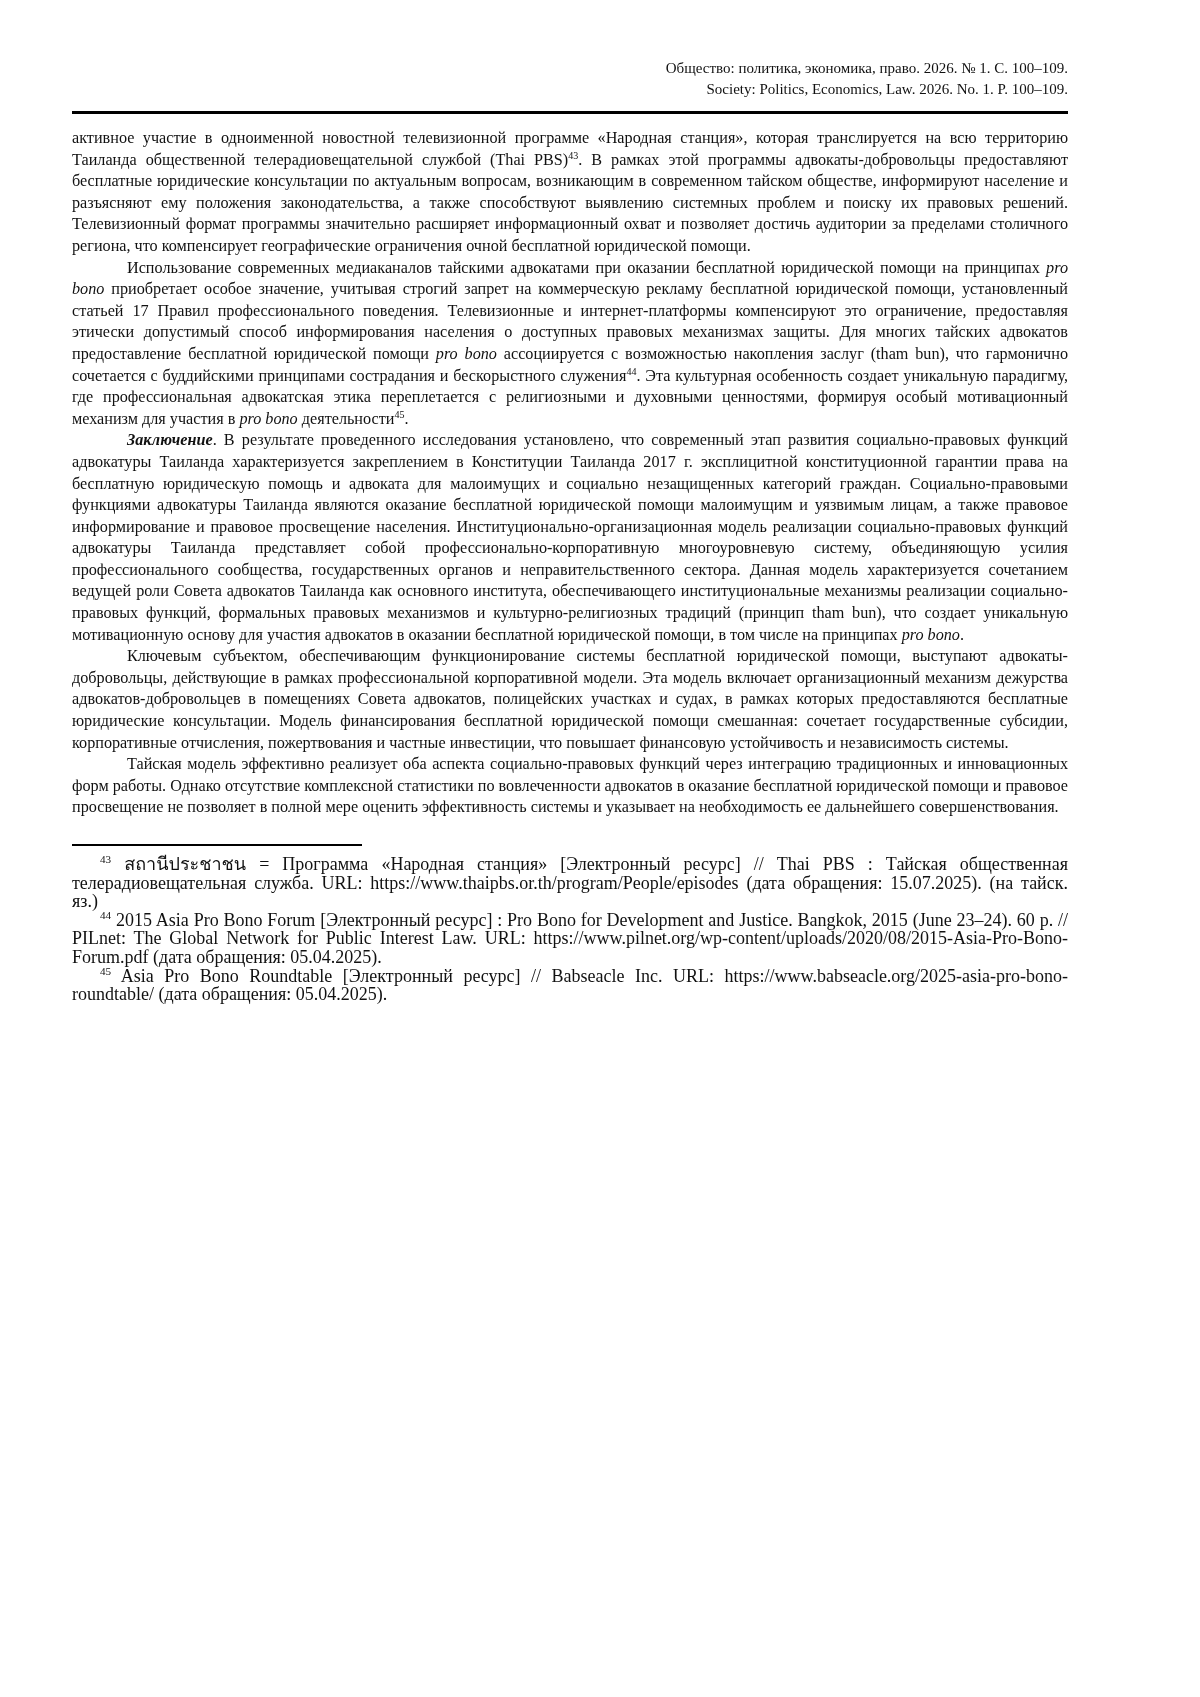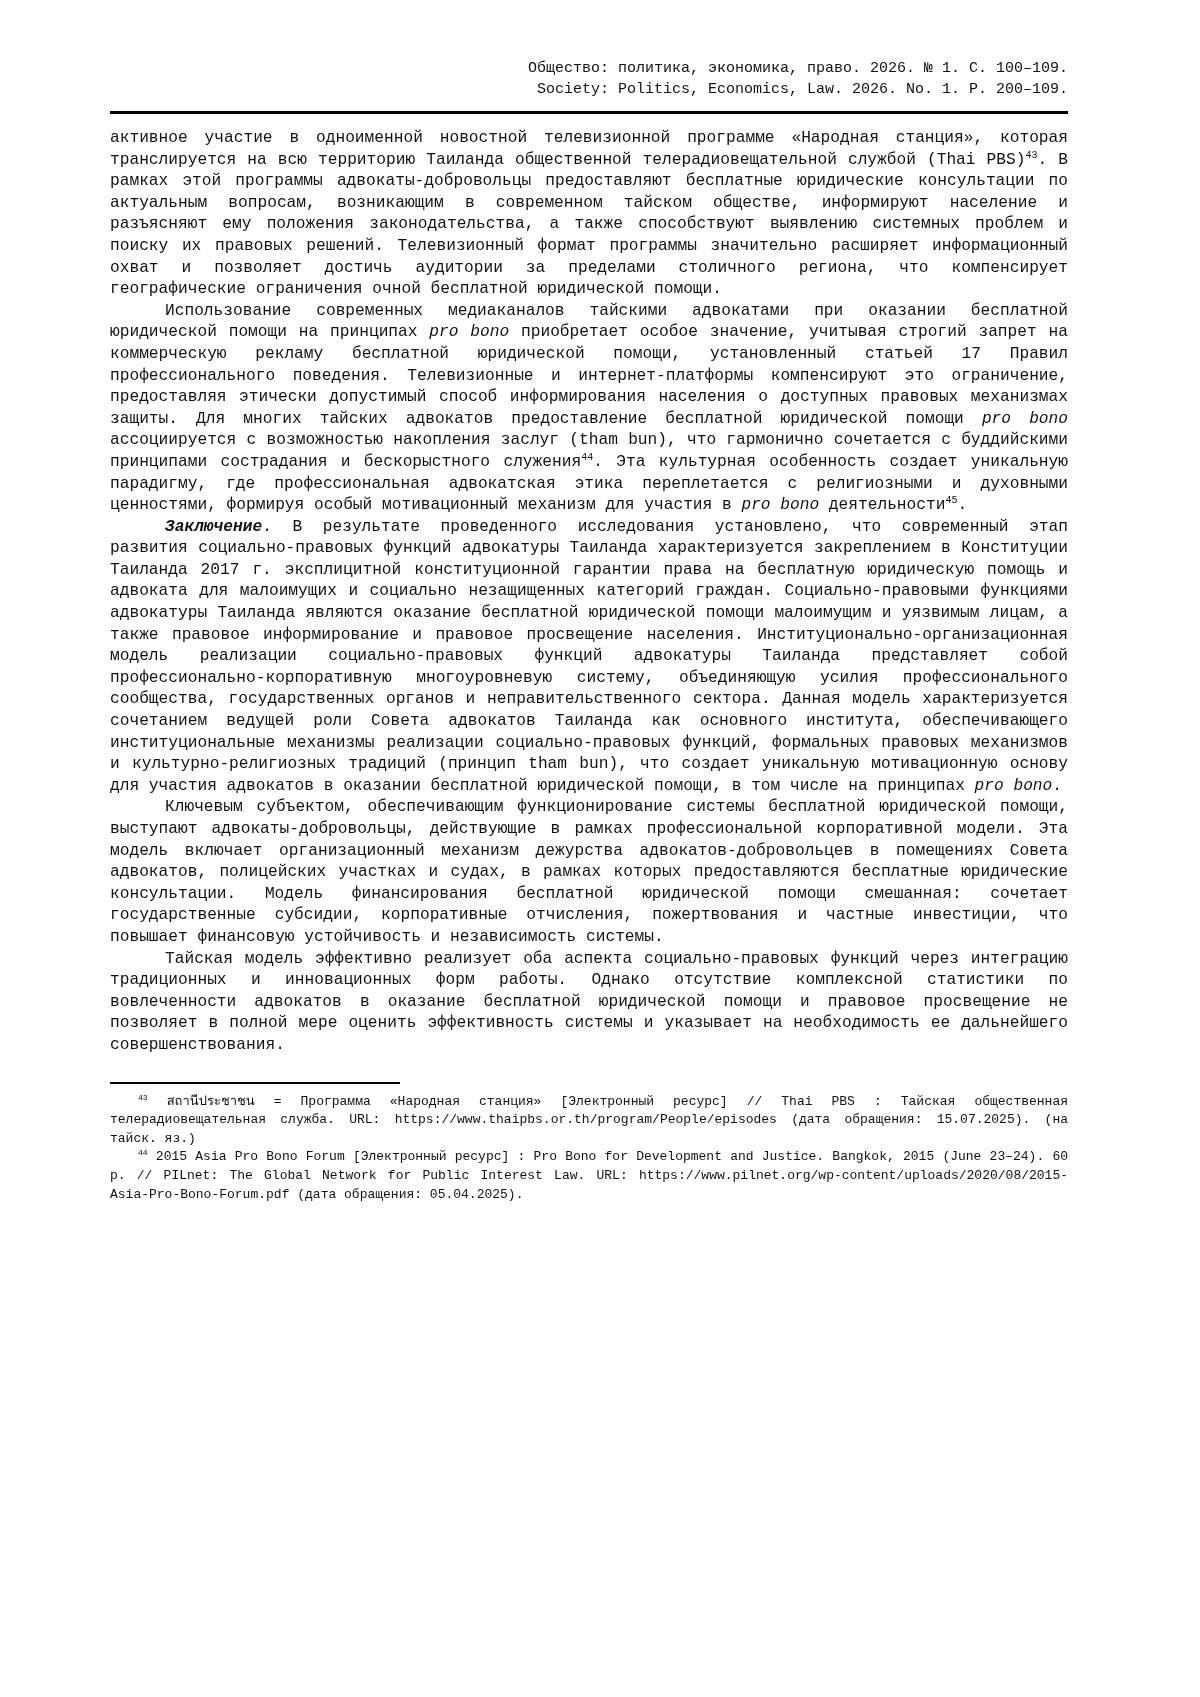--- a/index.html
+++ b/index.html
@@ -4,24 +4,24 @@
 <style>
   html, body {
     margin: 0;
     padding: 0;
     background: #ffffff;
   }
   .page {
     width: 1200px;
     height: 1697px;
     box-sizing: border-box;
-    padding: 58px 132px 40px 110px;
+    padding: 58px 132px 40px 72px;
     background: #ffffff;
     color: #111111;
-    font-family: Liberation Mono, monospace;
+    font-family: Liberation Serif, serif;
     position: relative;
     overflow: hidden;
   }
   .hdr {
     text-align: right;
     font-size: 15px;
     line-height: 21px;
     color: #111111;
   }
   .rule {
@@ -60,37 +60,37 @@
     margin: 0;
     hyphens: auto;
     -webkit-hyphens: auto;
   }
   .fn-rule {
     width: 290px;
     border-bottom: 2px solid #000000;
     margin: 25px 0 9px 0;
   }
   .footnotes p.fn {
-    font-size: 13px;
+    font-size: 18px;
     line-height: 18.6px;
     text-align: justify;
     text-indent: 28px;
     margin: 0;
     overflow-wrap: break-word;
     hyphens: auto;
     -webkit-hyphens: auto;
   }
 </style>
 </head>
 <body>
 
 <div class="page">
   <header class="hdr">
     <div class="hdr-line">Общество: политика, экономика, право. 2026. № 1. С. 100–109.</div>
-    <div class="hdr-line">Society: Politics, Economics, Law. 2026. No. 1. P. 200–109.</div>
+    <div class="hdr-line">Society: Politics, Economics, Law. 2026. No. 1. P. 100–109.</div>
   </header>
 
   <div class="rule"></div>
 
   <main class="article" id="paragraphs">
       <p class="body-p no-indent"><span>активное участие в одноименной новостной телевизионной программе «Народная станция», которая транслируется на всю территорию Таиланда общественной телерадиовещательной службой (Thai PBS)</span><sup>43</sup><span>. В рамках этой программы адвокаты-добровольцы предоставляют бесплатные юридические консультации по актуальным вопросам, возникающим в современном тайском обществе, информируют население и разъясняют ему положения законодательства, а также способствуют выявлению системных проблем и поиску их правовых решений. Телевизионный формат программы значительно расширяет информационный охват и позволяет достичь аудитории за пределами столичного региона, что компенсирует географические ограничения очной бесплатной юридической помощи.</span></p>
       <p class="body-p"><span>Использование современных медиаканалов тайскими адвокатами при оказании бесплатной юридической помощи на принципах </span><span class="it">pro bono</span><span> приобретает особое значение, учитывая строгий запрет на коммерческую рекламу бесплатной юридической помощи, установленный статьей 17 Правил профессионального поведения. Телевизионные и интернет-платформы компенсируют это ограничение, предоставляя этически допустимый способ информирования населения о доступных правовых механизмах защиты. Для многих тайских адвокатов предоставление бесплатной юридической помощи </span><span class="it">pro bono</span><span> ассоциируется с возможностью накопления заслуг (tham bun), что гармонично сочетается с буддийскими принципами сострадания и бескорыстного служения</span><sup>44</sup><span>. Эта культурная особенность создает уникальную парадигму, где профессиональная адвокатская этика переплетается с религиозными и духовными ценностями, формируя особый мотивационный механизм для участия в </span><span class="it">pro bono</span><span> деятельности</span><sup>45</sup><span>.</span></p>
       <p class="body-p"><span class="bi">Заключение</span><span>. В результате проведенного исследования установлено, что современный этап развития социально-правовых функций адвокатуры Таиланда характеризуется закреплением в Конституции Таиланда 2017 г. эксплицитной конституционной гарантии права на бесплатную юридическую помощь и адвоката для малоимущих и социально незащищенных категорий граждан. Социально-правовыми функциями адвокатуры Таиланда являются оказание бесплатной юридической помощи малоимущим и уязвимым лицам, а также правовое информирование и правовое просвещение населения. Институционально-организационная модель реализации социально-правовых функций адвокатуры Таиланда представляет собой профессионально-корпоративную многоуровневую систему, объединяющую усилия профессионального сообщества, государственных органов и неправительственного сектора. Данная модель характеризуется сочетанием ведущей роли Совета адвокатов Таиланда как основного института, обеспечивающего институциональные механизмы реализации социально-правовых функций, формальных правовых механизмов и культурно-религиозных традиций (принцип tham bun), что создает уникальную мотивационную основу для участия адвокатов в оказании бесплатной юридической помощи, в том числе на принципах </span><span class="it">pro bono</span><span>.</span></p>
       <p class="body-p"><span>Ключевым субъектом, обеспечивающим функционирование системы бесплатной юридической помощи, выступают адвокаты-добровольцы, действующие в рамках профессиональной корпоративной модели. Эта модель включает организационный механизм дежурства адвокатов-добровольцев в помещениях Совета адвокатов, полицейских участках и судах, в рамках которых предоставляются бесплатные юридические консультации. Модель финансирования бесплатной юридической помощи смешанная: сочетает государственные субсидии, корпоративные отчисления, пожертвования и частные инвестиции, что повышает финансовую устойчивость и независимость системы.</span></p>
       <p class="body-p"><span>Тайская модель эффективно реализует оба аспекта социально-правовых функций через интеграцию традиционных и инновационных форм работы. Однако отсутствие комплексной статистики по вовлеченности адвокатов в оказание бесплатной юридической помощи и правовое просвещение не позволяет в полной мере оценить эффективность системы и указывает на необходимость ее дальнейшего совершенствования.</span></p>
@@ -98,14 +98,15 @@
 
 
   <section class="sources" id="sources">
     </section>
 
   <div class="fn-rule"></div>
 
   <section class="footnotes" id="footnotes">
       <p class="fn"><sup>43</sup><span> สถานีประชาชน = Программа «Народная станция» [Электронный ресурс] // Thai PBS : Тайская общественная телерадиовещательная служба. URL: https://www.thaipbs.or.th/program/People/episodes (дата обращения: 15.07.2025). (на тайск. яз.)</span></p>
       <p class="fn"><sup>44</sup><span> 2015 Asia Pro Bono Forum [Электронный ресурс] : Pro Bono for Development and Justice. Bangkok, 2015 (June 23–24). 60 p. // PILnet: The Global Network for Public Interest Law. URL: https://www.pilnet.org/wp-content/uploads/2020/08/2015-Asia-Pro-Bono-Forum.pdf (дата обращения: 05.04.2025).</span></p>
+      <p class="fn"><sup>45</sup><span> Asia Pro Bono Roundtable [Электронный ресурс] // Babseacle Inc. URL: https://www.babseacle.org/2025-asia-pro-bono-roundtable/ (дата обращения: 05.04.2025).</span></p>
     </section>
 </div>
 
 </body></html>

